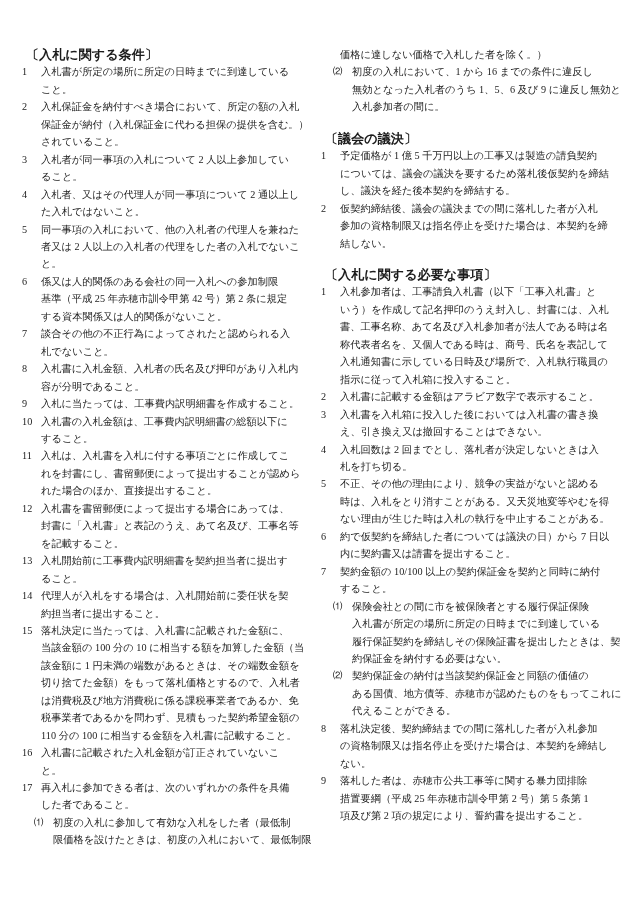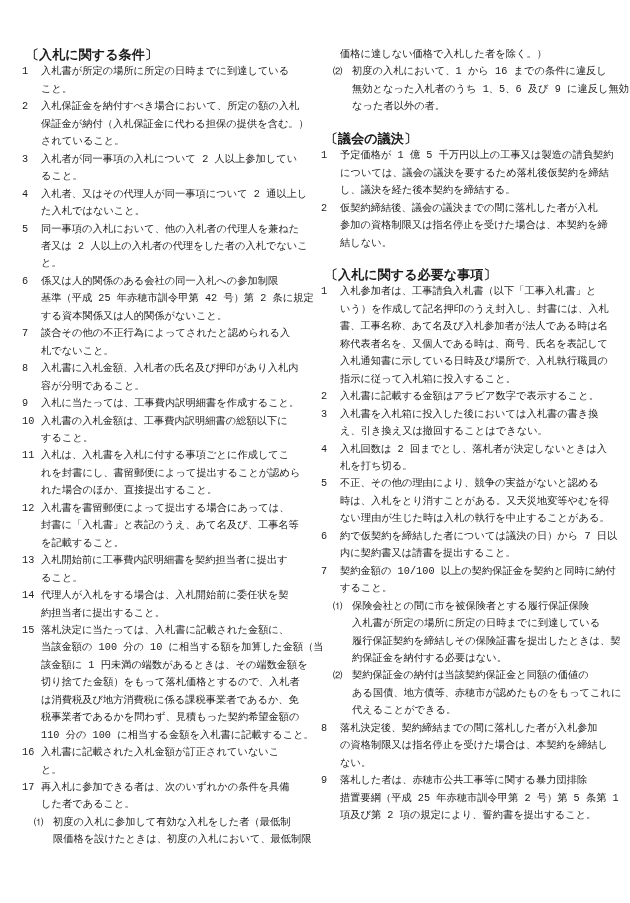--- a/index.html
+++ b/index.html
@@ -47,21 +47,20 @@
     margin: 0;
     padding: 0;
   }
   li.item {
     position: relative;
     font-size: 10.2px;
     line-height: 17.45px;
     letter-spacing: 0.05px;
     margin: 0;
     padding: 0 0 0 19px;
-    font-family: Liberation Mono, monospace;
   }
   li.item > .marker {
     position: absolute;
     left: 0;
     top: 0;
     width: 15px;
     text-align: left;
     font-size: 10.2px;
     line-height: 17.45px;
   }
@@ -235,21 +234,21 @@
               <span class="marker"></span>
               <span class="lines">
                 <span class="line">価格に達しない価格で入札した者を除く。）</span>
               </span>
             </li>
             <li class="item sub">
               <span class="marker">⑵</span>
               <span class="lines">
                 <span class="line">初度の入札において、1 から 16 までの条件に違反し</span>
                 <span class="line">無効となった入札者のうち 1、5、6 及び 9 に違反し無効と</span>
-                <span class="line">なった者以外の者。</span>
+                <span class="line">入札参加者の間に。</span>
               </span>
             </li>
           </ol>
         </div>
         <div class="section">
           <div class="section-heading">〔議会の議決〕</div>
           <ol class="items">
             <li class="item">
               <span class="marker">1</span>
               <span class="lines">

